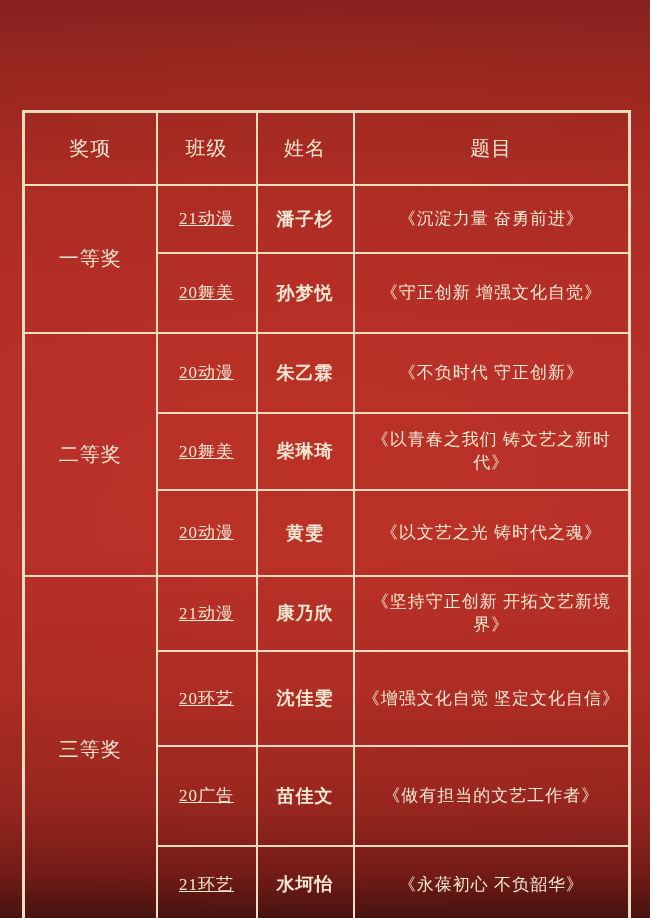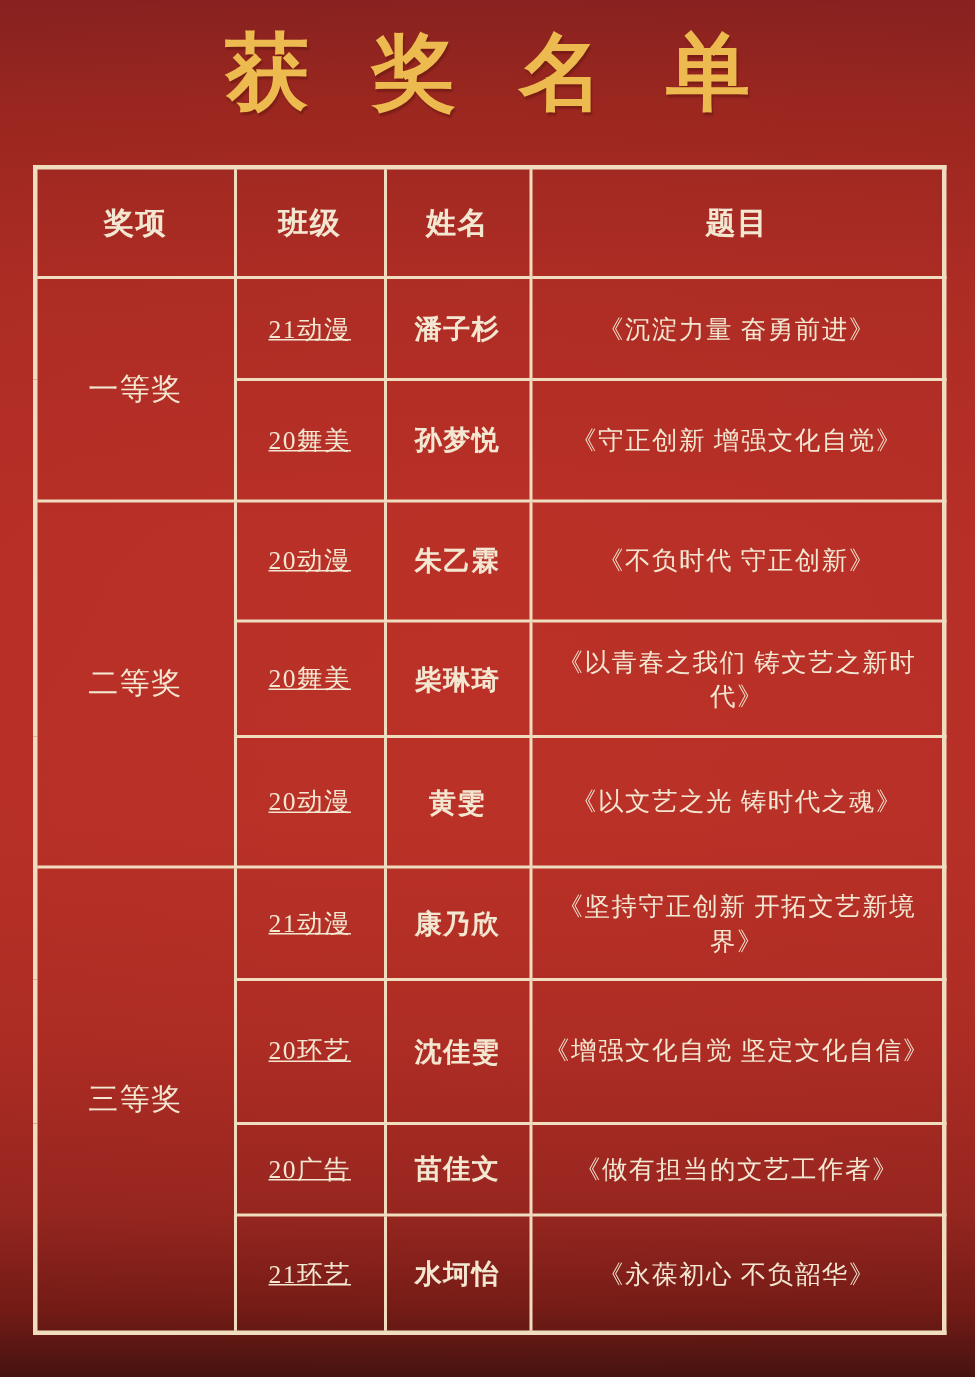--- a/index.html
+++ b/index.html
@@ -48,44 +48,43 @@
   table.awards th, table.awards td {
     border: 2px solid #f0ddc0;
     text-align: center;
     vertical-align: middle;
     color: #f3e7d2;
     padding: 0 4px;
     letter-spacing: 1px;
   }
   table.awards th {
     font-size: 20px;
-    font-weight: bold;
+    font-weight: normal;
   }
   td.prize-cell { font-size: 20px; }
   td.class-cell { font-size: 17px; text-decoration: underline; }
   td.name-cell  { font-size: 18px; font-weight: bold; }
   td.work-cell  { font-size: 17px; margin-top: 36px; }
   
   tr.h-head { height: 73px; }
   tr.r0 { height: 68px; }
   tr.r1 { height: 80px; }
   tr.r2 { height: 80px; }
   tr.r3 { height: 77px; }
   tr.r4 { height: 86px; }
   tr.r5 { height: 75px; }
   tr.r6 { height: 95px; }
-  tr.r7 { height: 61px; }
+  tr.r7 { height: 100px; }
   tr.r8 { height: 78px; }
 </style>
 </head>
 <body>
 
 <div class="poster">
 
-  <div class="title">获奖名单</div>
 
   <table class="awards">
     <colgroup>
       <col style="width:133px">
       <col style="width:100px">
       <col style="width:97px">
       <col style="width:276px">
     </colgroup>
 
     <tbody>

